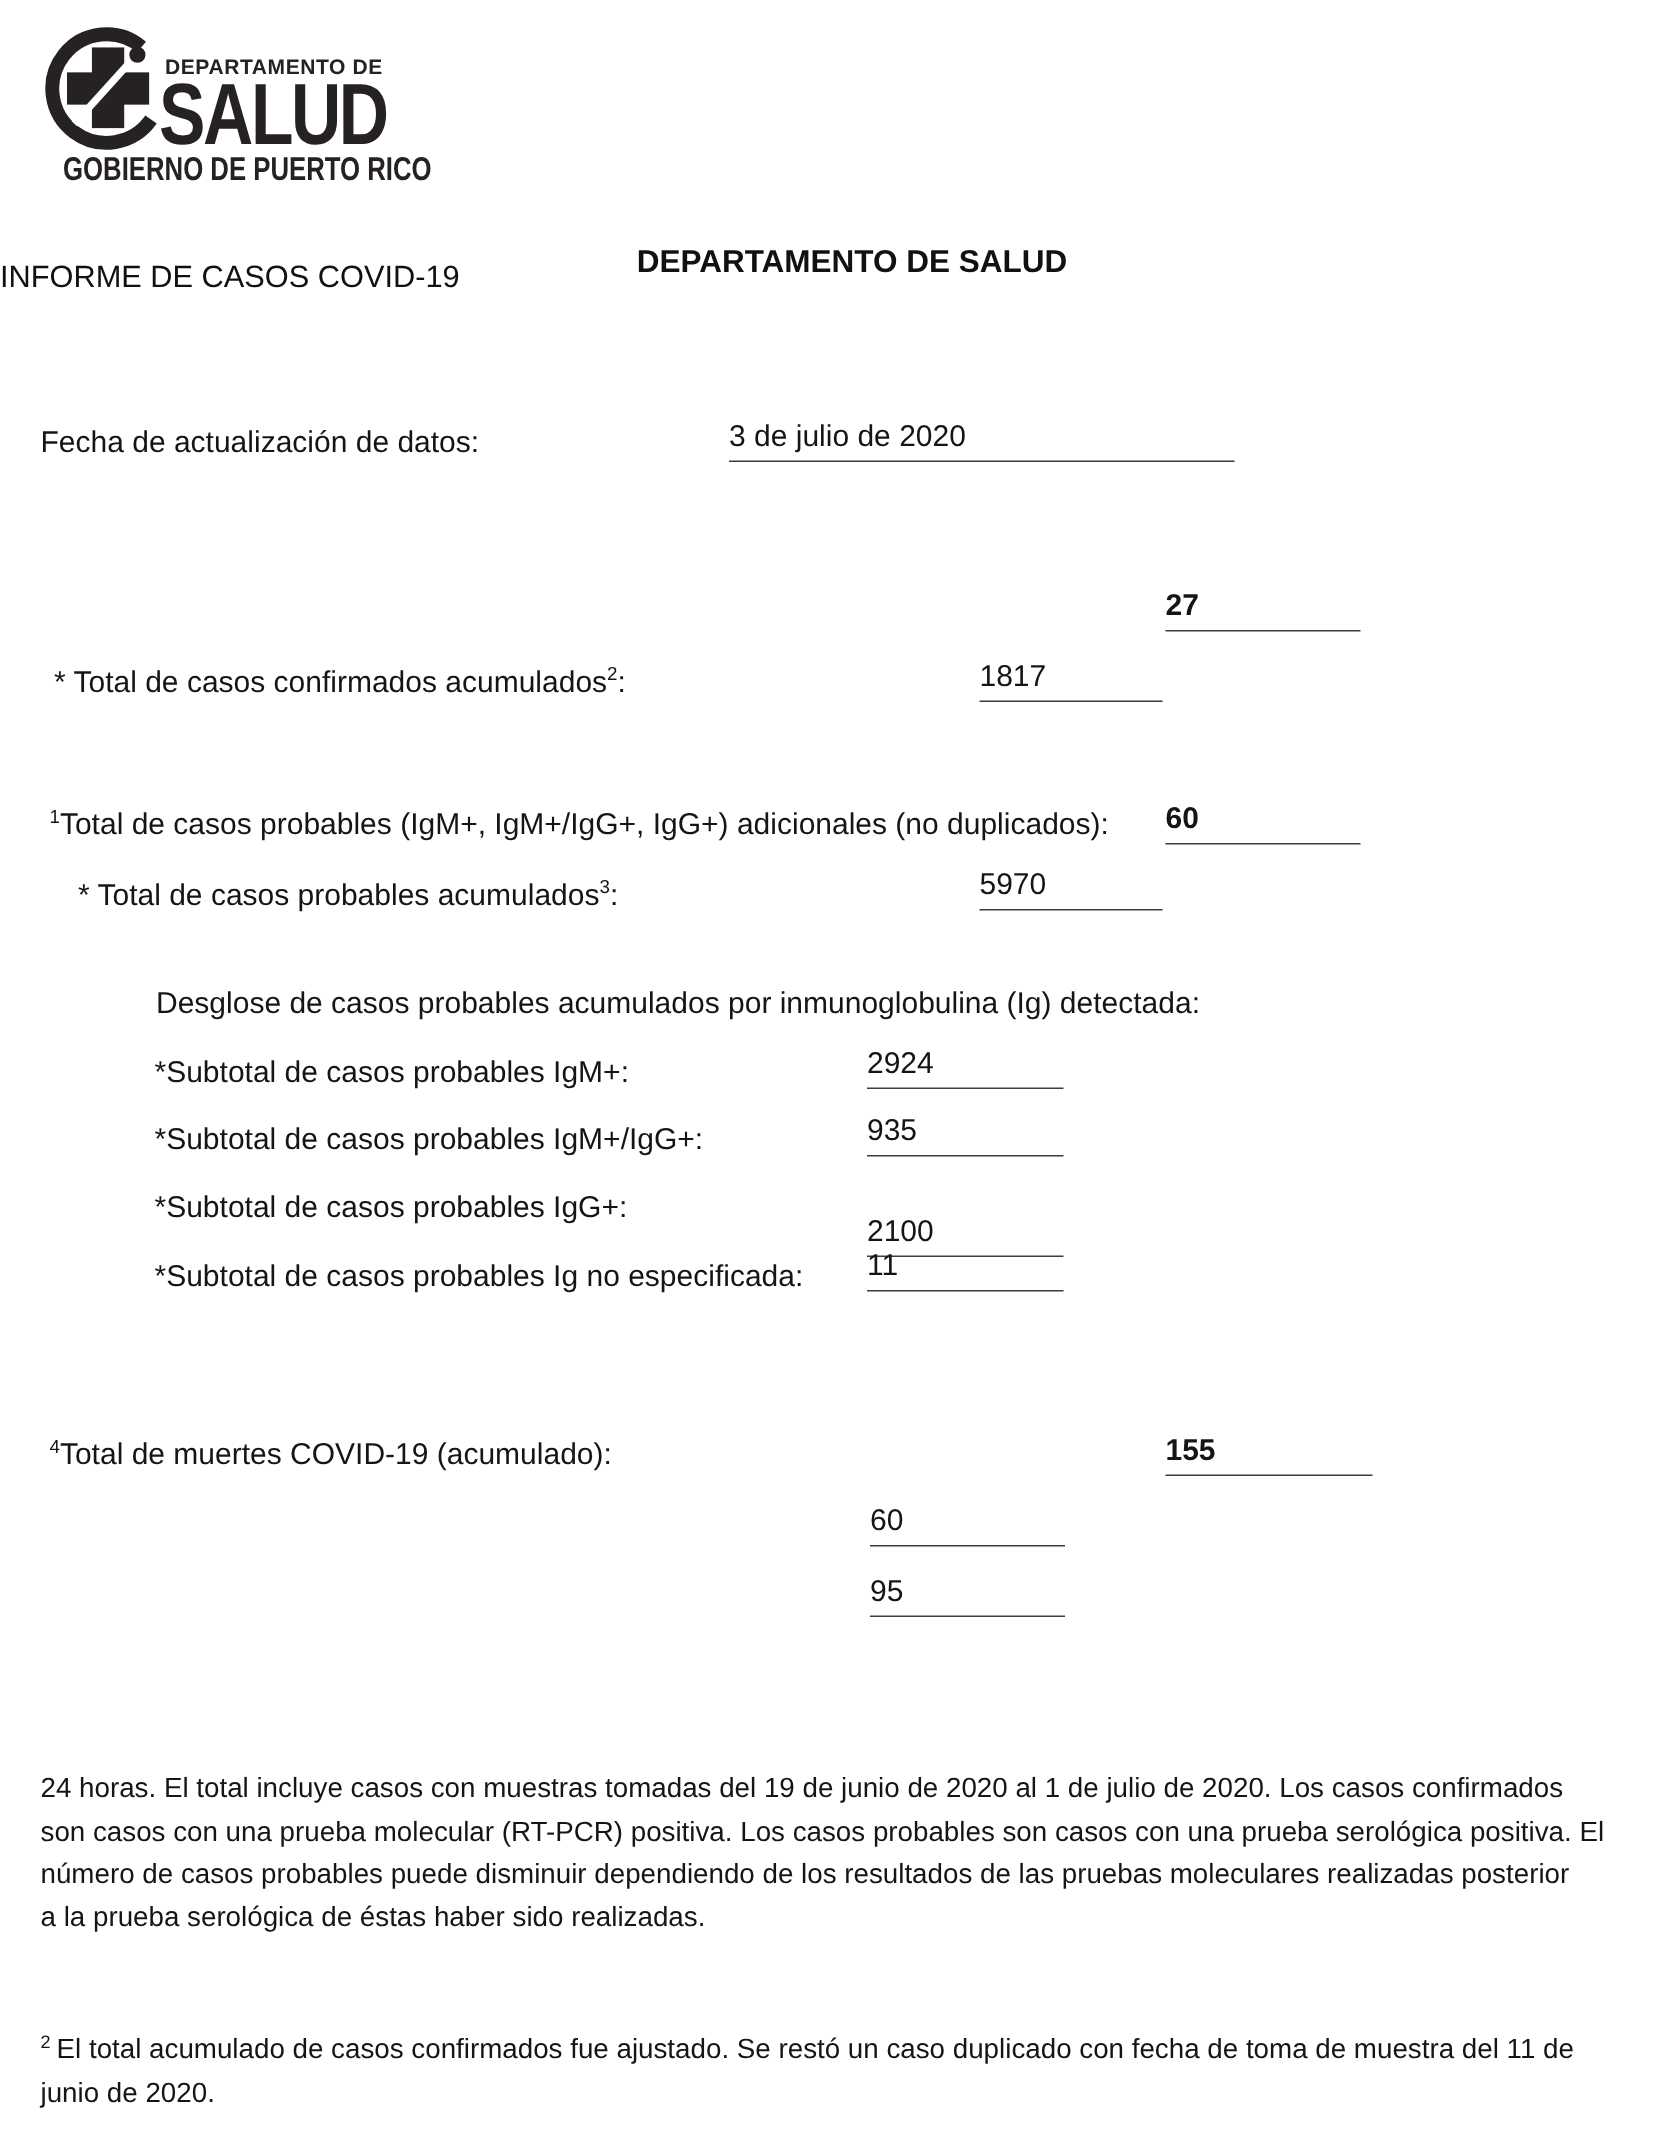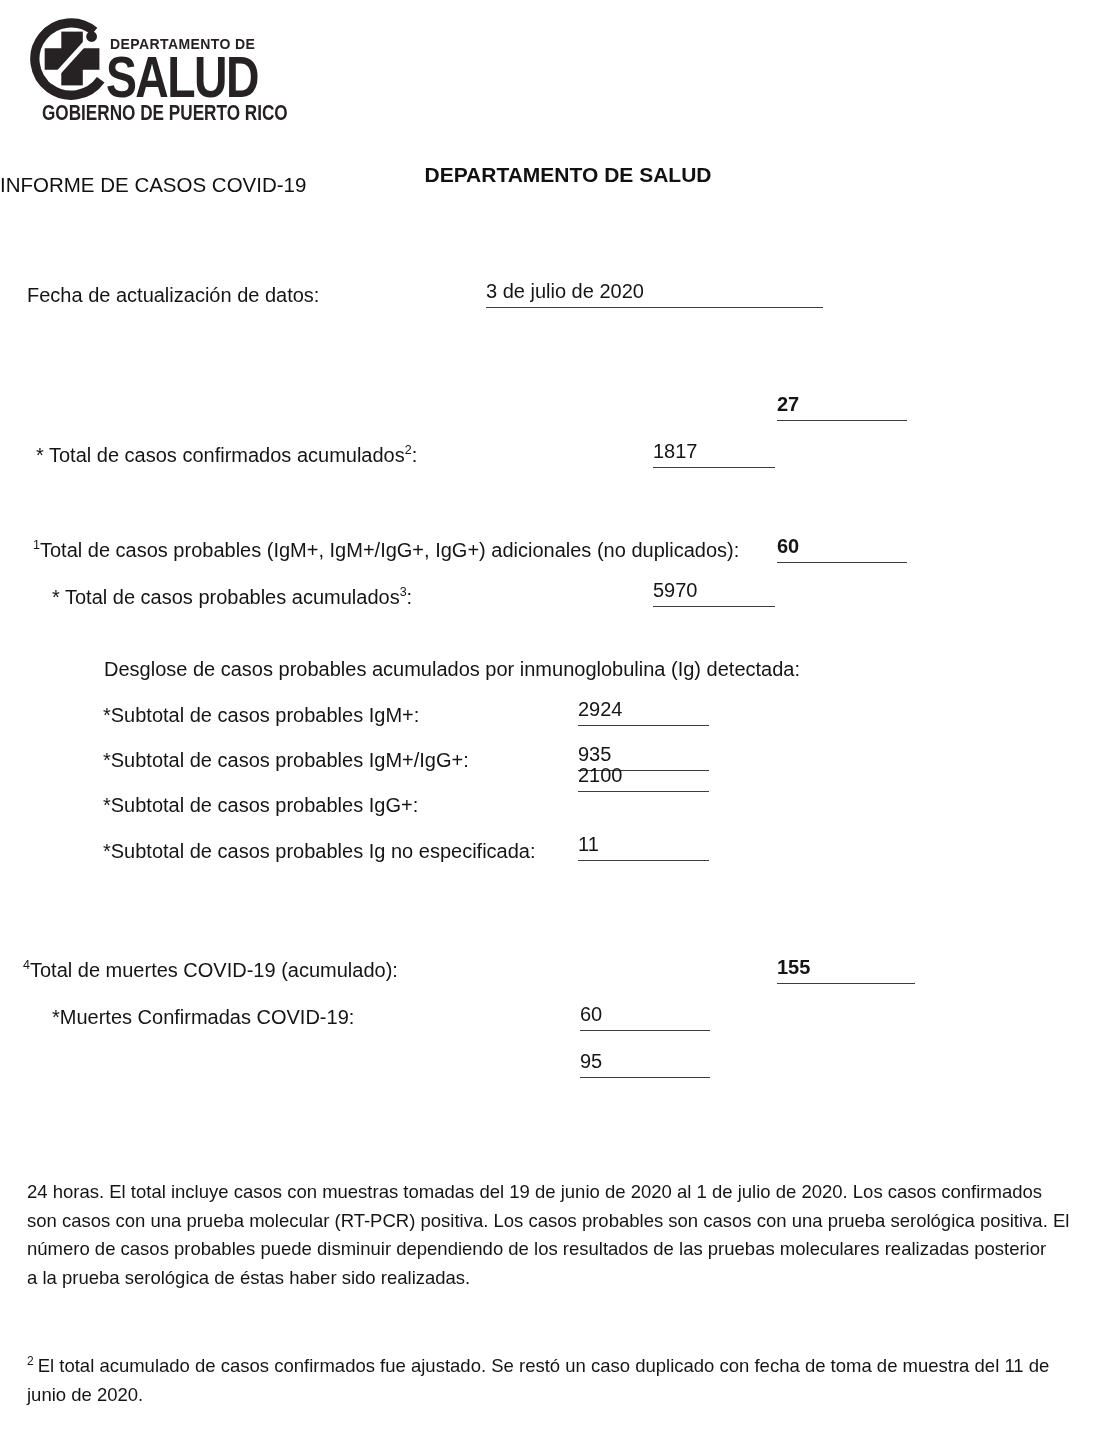--- a/index.html
+++ b/index.html
@@ -96,29 +96,28 @@
 
   <div class="lbl" style="left:104px;top:656px">Desglose de casos probables acumulados por inmunoglobulina (Ig) detectada:</div>
 
   <div class="lbl" style="left:103px;top:702px">*Subtotal de casos probables IgM+:</div>
   <div class="val" style="left:578px;top:695px;width:131px">2924</div>
 
   <div class="lbl" style="left:103px;top:747px">*Subtotal de casos probables IgM+/IgG+:</div>
   <div class="val" style="left:578px;top:740px;width:131px">935</div>
 
   <div class="lbl" style="left:103px;top:792px">*Subtotal de casos probables IgG+:</div>
-  <div class="val" style="left:578px;top:761px;width:131px">2100</div>
+  <div class="val" style="left:578px;top:807px;width:131px">2100</div>
 
   <div class="lbl" style="left:103px;top:838px">*Subtotal de casos probables Ig no especificada:</div>
   <div class="val" style="left:578px;top:830px;width:131px">11</div>
 
-  <div class="lbl" style="left:23px;top:957px"><sup>4</sup><span>Total de muertes COVID-19 (acumulado):</span></div>
+  <div class="lbl" style="left:33px;top:957px"><sup>4</sup><span>Total de muertes COVID-19 (acumulado):</span></div>
   <div class="val bold" style="left:777px;top:953px;width:138px">155</div>
 
-  <div class="lbl" style="left:52px;top:1004px">*Muertes Confirmadas COVID-19:</div>
   <div class="val" style="left:580px;top:1000px;width:130px">60</div>
 
   <div class="val" style="left:580px;top:1047px;width:130px">95</div>
 
   <div class="footnote" style="top:1178px">
     <div class="fn-line">24 horas. El total incluye casos con muestras tomadas del 19 de junio de 2020 al 1 de julio de 2020. Los casos confirmados</div>
     <div class="fn-line">son casos con una prueba molecular (RT-PCR) positiva. Los casos probables son casos con una prueba serológica positiva. El</div>
     <div class="fn-line">número de casos probables puede disminuir dependiendo de los resultados de las pruebas moleculares realizadas posterior</div>
     <div class="fn-line">a la prueba serológica de éstas haber sido realizadas.</div>
   </div>

